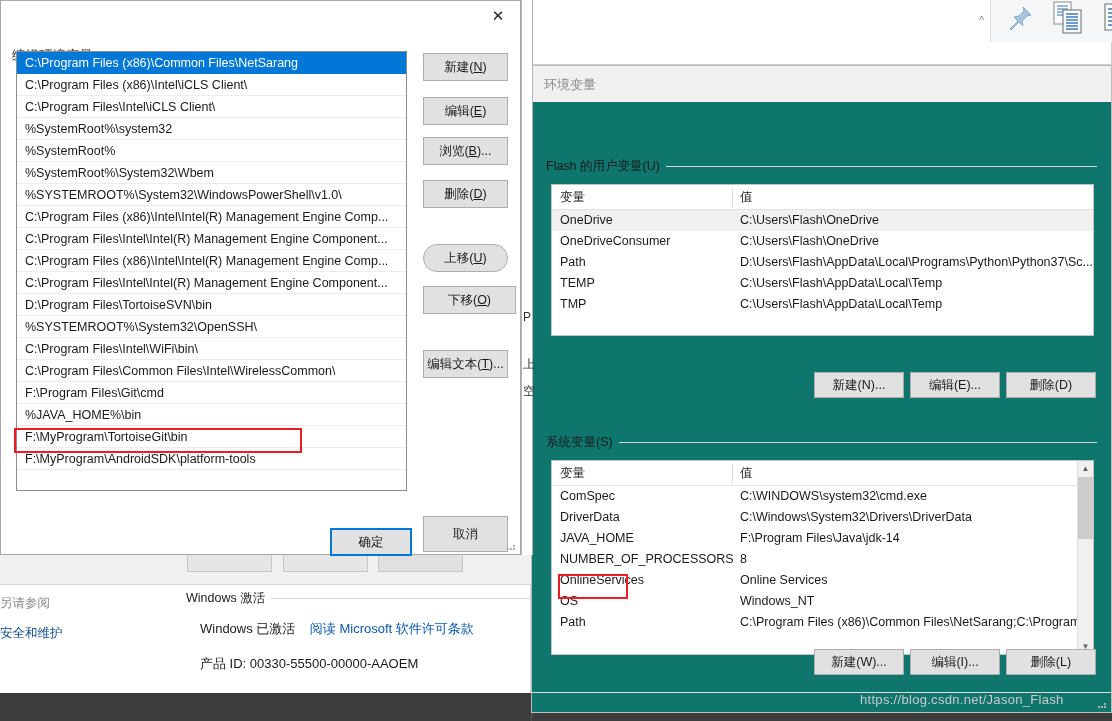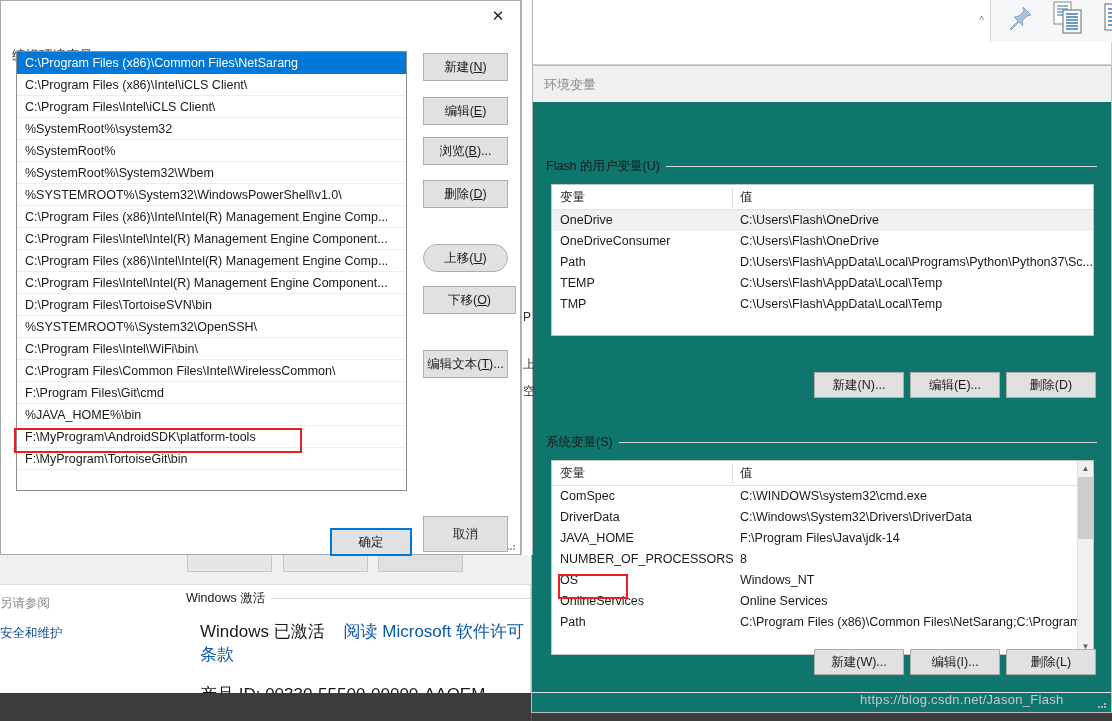--- a/index.html
+++ b/index.html
@@ -23,21 +23,21 @@
   }
   #sysinfo-links .lnk { color: #0a4a8f; }
   #win-activate {
     position: absolute; left: 186px; top: 590px; width: 345px;
   }
   .group-head {
     font-size: 12.5px; color: #1a1a1a; position: relative;
     display: flex; align-items: center; gap: 6px; white-space: nowrap;
   }
   .group-head .rule { flex: 1 1 auto; height: 1px; background: #d6d6d6; }
-  #win-activate .body { padding: 13px 0 0 14px; font-size: 17px; color: #1a1a1a; }
+  #win-activate .body { padding: 13px 0 0 14px; font-size: 13px; color: #1a1a1a; }
   #win-activate .row2 { margin-top: 17px; }
   #win-activate a { color: #0a58a8; text-decoration: none; }
   #taskbar {
     position: absolute; left: 0; top: 693px; width: 1112px; height: 28px;
     background: #3c3c3c;
   }
   #taskbar .seg { position: absolute; top: 0; height: 28px; width: 1px; background: #555; }
 
   
   #explorer {
@@ -336,26 +336,26 @@
             </div>
             <div class="grow">
               <span class="k">JAVA_HOME</span>
               <span class="v">F:\Program Files\Java\jdk-14</span>
             </div>
             <div class="grow">
               <span class="k">NUMBER_OF_PROCESSORS</span>
               <span class="v">8</span>
             </div>
             <div class="grow">
+              <span class="k">OnlineServices</span>
+              <span class="v">Online Services</span>
+            </div>
+            <div class="grow">
               <span class="k">OS</span>
               <span class="v">Windows_NT</span>
-            </div>
-            <div class="grow">
-              <span class="k">OnlineServices</span>
-              <span class="v">Online Services</span>
             </div>
             <div class="grow">
               <span class="k">Path</span>
               <span class="v">C:\Program Files (x86)\Common Files\NetSarang;C:\Program ...</span>
             </div>
           </div>
 
         <div class="scroll-track" style="right:0px;top:0px;width:16px;height:193px;">
           <div class="scroll-arrow" style="top:3px;">▲</div>
           <div class="scroll-thumb" style="left:0;top:16px;width:16px;height:62px;"></div>
@@ -410,22 +410,22 @@
         <div class="pitem">C:\Program Files (x86)\Intel\Intel(R) Management Engine Comp...</div>
         <div class="pitem">C:\Program Files\Intel\Intel(R) Management Engine Component...</div>
         <div class="pitem">C:\Program Files (x86)\Intel\Intel(R) Management Engine Comp...</div>
         <div class="pitem">C:\Program Files\Intel\Intel(R) Management Engine Component...</div>
         <div class="pitem">D:\Program Files\TortoiseSVN\bin</div>
         <div class="pitem">%SYSTEMROOT%\System32\OpenSSH\</div>
         <div class="pitem">C:\Program Files\Intel\WiFi\bin\</div>
         <div class="pitem">C:\Program Files\Common Files\Intel\WirelessCommon\</div>
         <div class="pitem">F:\Program Files\Git\cmd</div>
         <div class="pitem">%JAVA_HOME%\bin</div>
+        <div class="pitem">F:\MyProgram\TortoiseGit\bin</div>
         <div class="pitem">F:\MyProgram\AndroidSDK\platform-tools</div>
-        <div class="pitem">F:\MyProgram\TortoiseGit\bin</div>
         <div class="pitem empty"></div>
       </div>
 
     <div class="btn" style="left:422px;top:52px;width:85px;height:28px;">
       <span>新建(<span class="u">N</span>)</span>
     </div>
     <div class="btn" style="left:422px;top:96px;width:85px;height:28px;">
       <span>编辑(<span class="u">E</span>)</span>
     </div>
     <div class="btn" style="left:422px;top:136px;width:85px;height:28px;">

